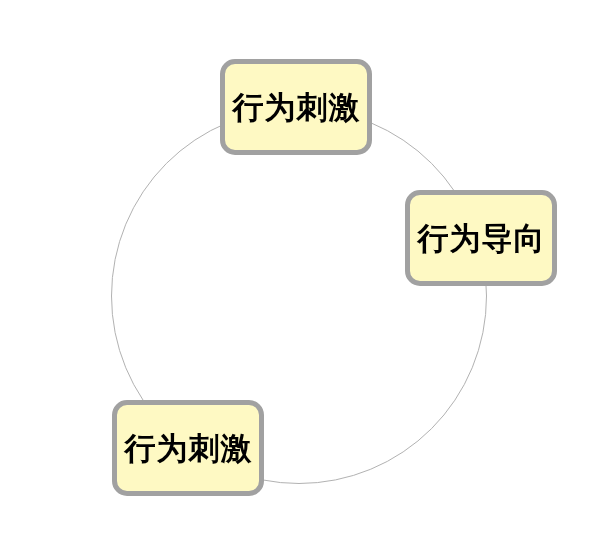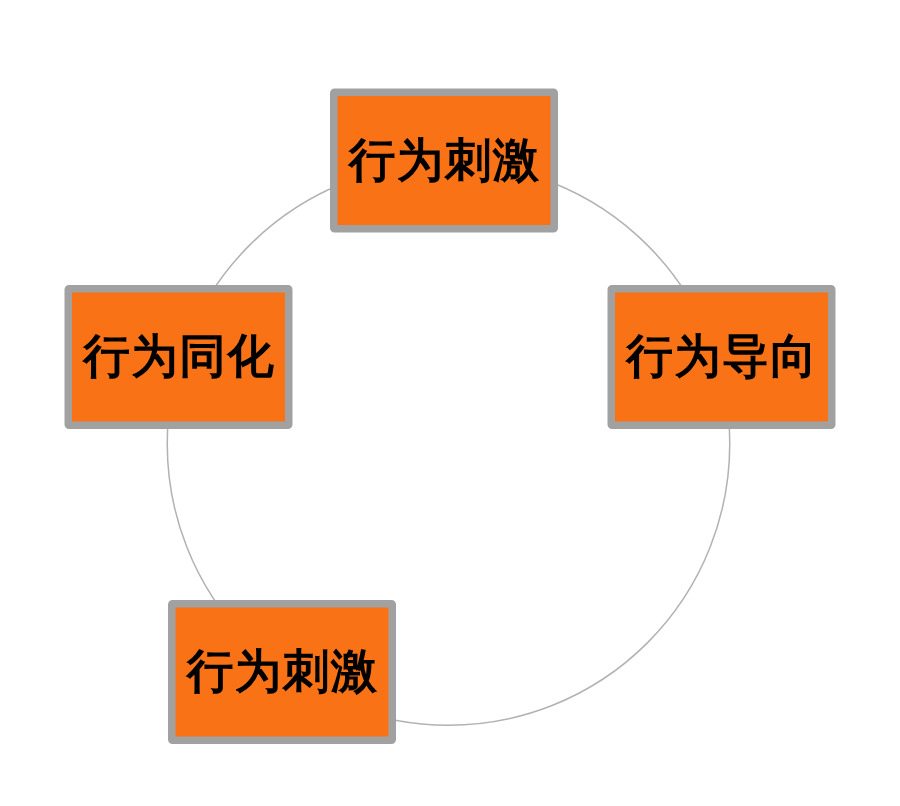--- a/index.html
+++ b/index.html
@@ -27,23 +27,23 @@
     box-sizing: border-box;
     background: transparent;
     z-index: 0;
   }
   
   .node {
     position: absolute;
     width: 152px;
     height: 96px;
     box-sizing: border-box;
-    background: #f97316;
+    background: #fef9c3;
     border: 5.5px solid #a1a1a1;
-    border-radius: 3px;
+    border-radius: 15px;
     display: flex;
     align-items: center;
     justify-content: center;
     z-index: 1;
     text-align: right;
   }
   .node-label {
     font-size: 31px;
     font-weight: bold;
     color: #000000;
@@ -71,17 +71,14 @@
 
   <div class="node pos-right">
     <span class="node-label">行为导向</span>
   </div>
 
 
   <div class="node pos-bottom-left">
     <span class="node-label">行为刺激</span>
   </div>
 
-  <div class="node pos-left">
-    <span class="node-label">行为同化</span>
-  </div>
 
 </div>
 
 </body></html>

